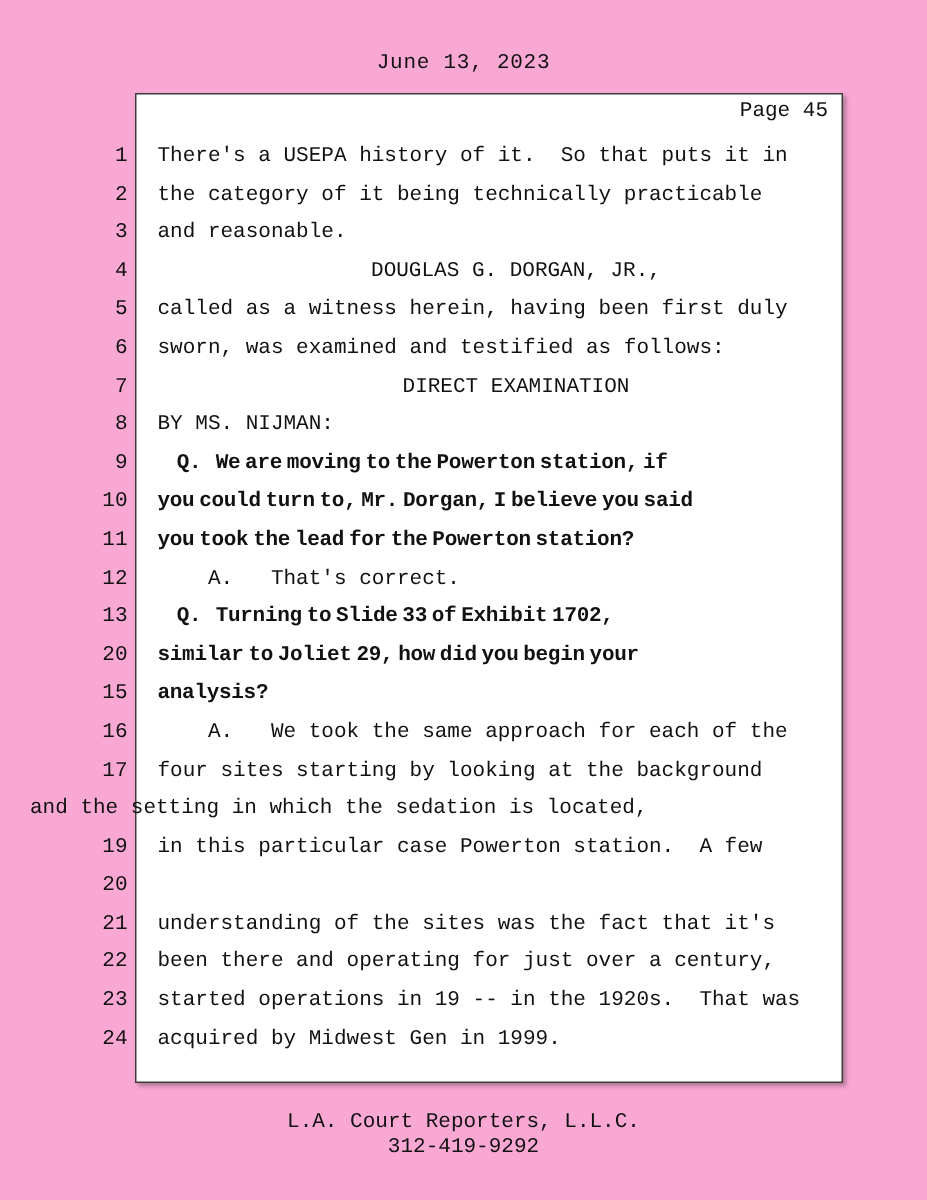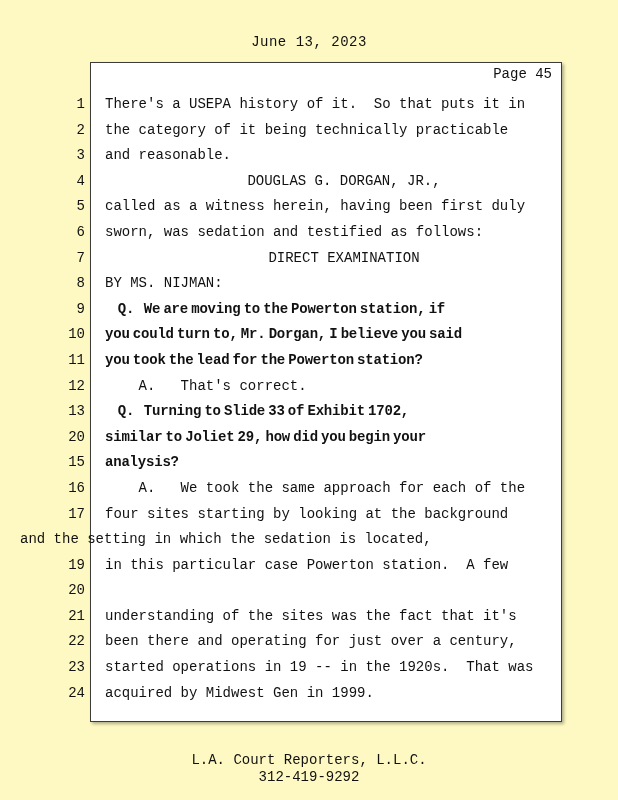--- a/index.html
+++ b/index.html
@@ -1,19 +1,19 @@
 <!DOCTYPE html>
 <html><head>
 <meta charset="utf-8">
 <style>
   html,body{margin:0;padding:0;background:#ffffff;}
   .page{
     position:relative;
     width:618px;height:800px;
-    background:#fef9c3;
+    background:#f9a8d4;
     font-family:"Liberation Mono","DejaVu Sans Mono",monospace;
     font-size:14px;
     color:#111111;
     overflow:hidden;
   }
   .date-header{
     position:absolute;top:34px;left:0;width:100%;
     text-align:center;
     letter-spacing:0.5px;
   }
@@ -52,21 +52,21 @@
   .txt.center{
     text-align:center;
   }
   .txt.bold{
     font-weight:bold;
     word-spacing:-5px;
     letter-spacing:-0.2px;
   }
   .footer{
     position:absolute;
-    left:0;bottom:14px;width:100%;
+    left:0;bottom:26px;width:100%;
     text-align:center;
     line-height:17px;
   }
 </style>
 </head>
 <body>
 
 <div class="page">
 
   <div class="date-header">June 13, 2023</div>
@@ -96,21 +96,21 @@
     <span class="txt center">DOUGLAS G. DORGAN, JR.,</span>
   </div>
 
   <div class="line">
     <span class="num">5</span>
     <span class="txt">called as a witness herein, having been first duly</span>
   </div>
 
   <div class="line">
     <span class="num">6</span>
-    <span class="txt">sworn, was sedation and testified as follows:</span>
+    <span class="txt">sworn, was examined and testified as follows:</span>
   </div>
 
   <div class="line">
     <span class="num">7</span>
     <span class="txt center">DIRECT EXAMINATION</span>
   </div>
 
   <div class="line">
     <span class="num">8</span>
     <span class="txt">BY MS. NIJMAN:</span>

